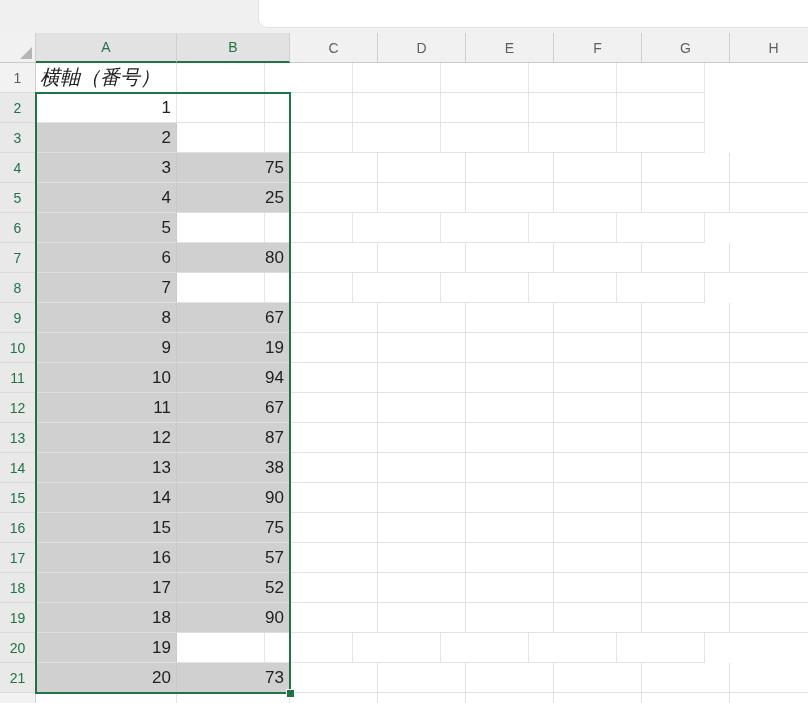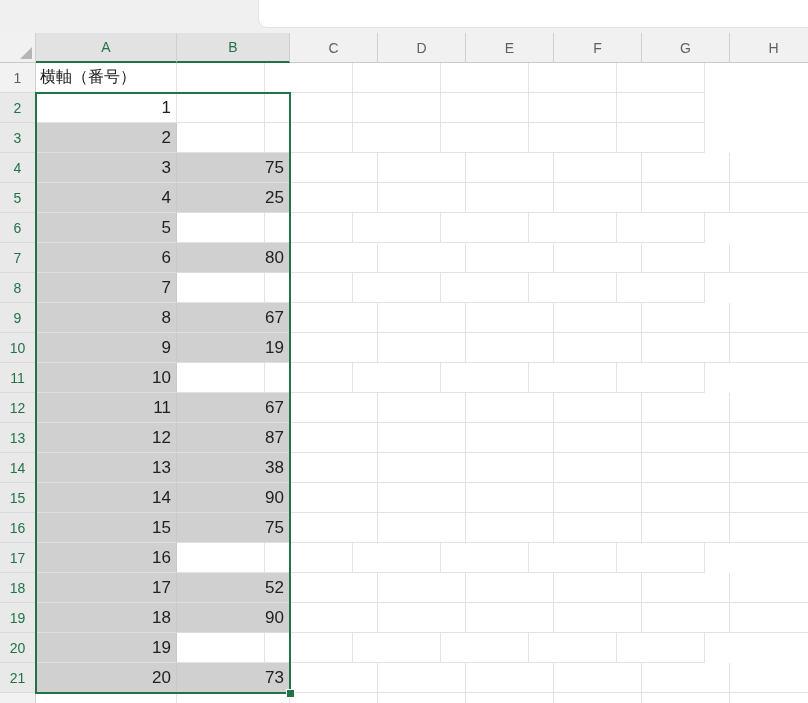--- a/index.html
+++ b/index.html
@@ -56,21 +56,21 @@
     background:#f2f2f2;color:#5f5f5f;font-size:14px;
     border-right:1px solid #d0d0d0;border-bottom:1px solid #dadada;
   }
   .row-hdr.sel{background:var(--rowhdr-bg-sel);color:var(--green);}
   .cell{
     flex:none;box-sizing:border-box;height:30px;
     display:flex;align-items:center;overflow:hidden;white-space:nowrap;
     border-right:1px solid var(--grid);border-bottom:1px solid var(--grid);
     color:var(--cell-text);font-size:17px;background:#fff;
   }
-  .cell.txt{justify-content:flex-start;padding-left:4px;font-size:16px;}
+  .cell.txt{justify-content:flex-start;padding-left:4px;font-size:20px;font-style:italic;}
   .cell.num{justify-content:flex-end;padding-right:5px;}
   .cell.selfill{
     background:var(--selfill);
     border-right-color:var(--grid-sel);
     border-bottom-color:var(--grid-sel-h);
   }
   .w-a{width:141px;} .w-b{width:113px;} .w-rest{width:88px;}
   
   .sel-overlay{
     position:absolute;left:35px;top:92px;width:256px;height:602px;
@@ -201,20 +201,21 @@
           <div class="cell w-rest"></div>
           <div class="cell w-rest"></div>
           <div class="cell w-rest"></div>
           <div class="cell w-rest"></div>
           <div class="cell w-rest"></div>
           <div class="cell w-rest"></div>
         </div>
         <div class="row">
           <div class="row-hdr sel">11</div>
           <div class="cell num w-a selfill">10</div>
+          <div class="cell num w-b selfill">94</div>
           <div class="cell w-rest"></div>
           <div class="cell w-rest"></div>
           <div class="cell w-rest"></div>
           <div class="cell w-rest"></div>
           <div class="cell w-rest"></div>
           <div class="cell w-rest"></div>
         </div>
         <div class="row">
           <div class="row-hdr sel">12</div>
           <div class="cell num w-a selfill">11</div>
@@ -266,20 +267,21 @@
           <div class="cell w-rest"></div>
           <div class="cell w-rest"></div>
           <div class="cell w-rest"></div>
           <div class="cell w-rest"></div>
           <div class="cell w-rest"></div>
           <div class="cell w-rest"></div>
         </div>
         <div class="row">
           <div class="row-hdr sel">17</div>
           <div class="cell num w-a selfill">16</div>
+          <div class="cell num w-b selfill">57</div>
           <div class="cell w-rest"></div>
           <div class="cell w-rest"></div>
           <div class="cell w-rest"></div>
           <div class="cell w-rest"></div>
           <div class="cell w-rest"></div>
           <div class="cell w-rest"></div>
         </div>
         <div class="row">
           <div class="row-hdr sel">18</div>
           <div class="cell num w-a selfill">17</div>

